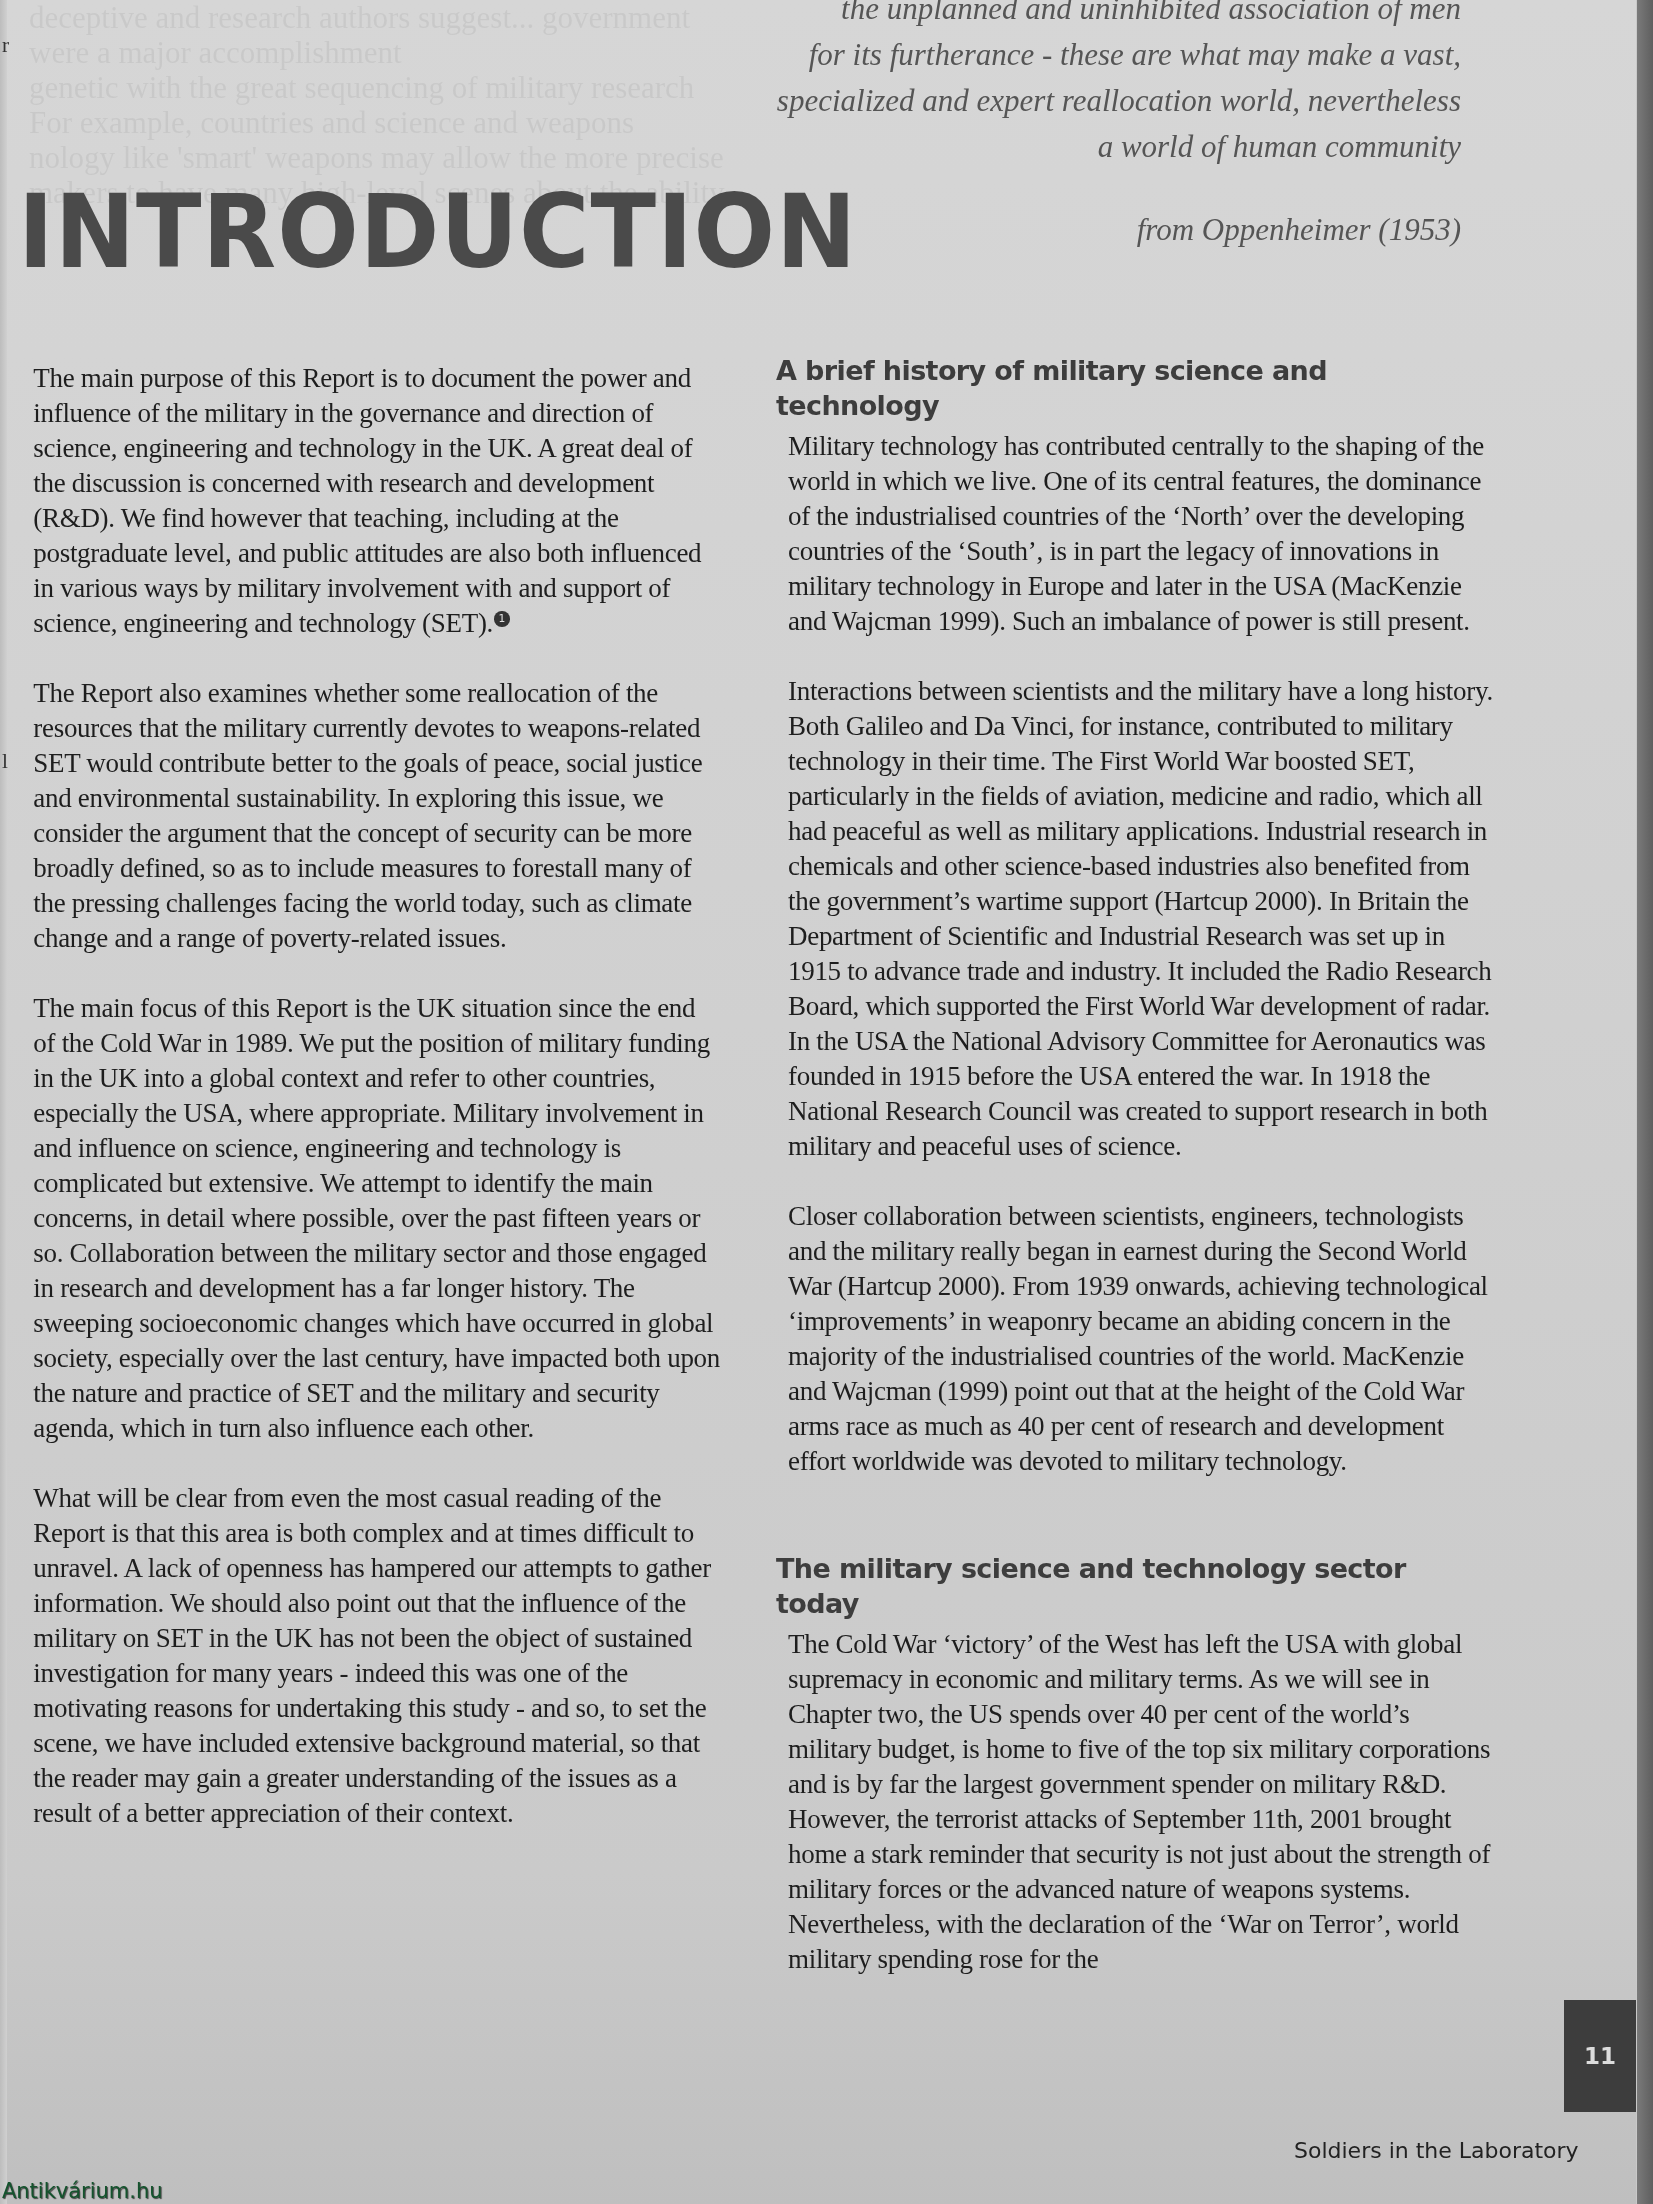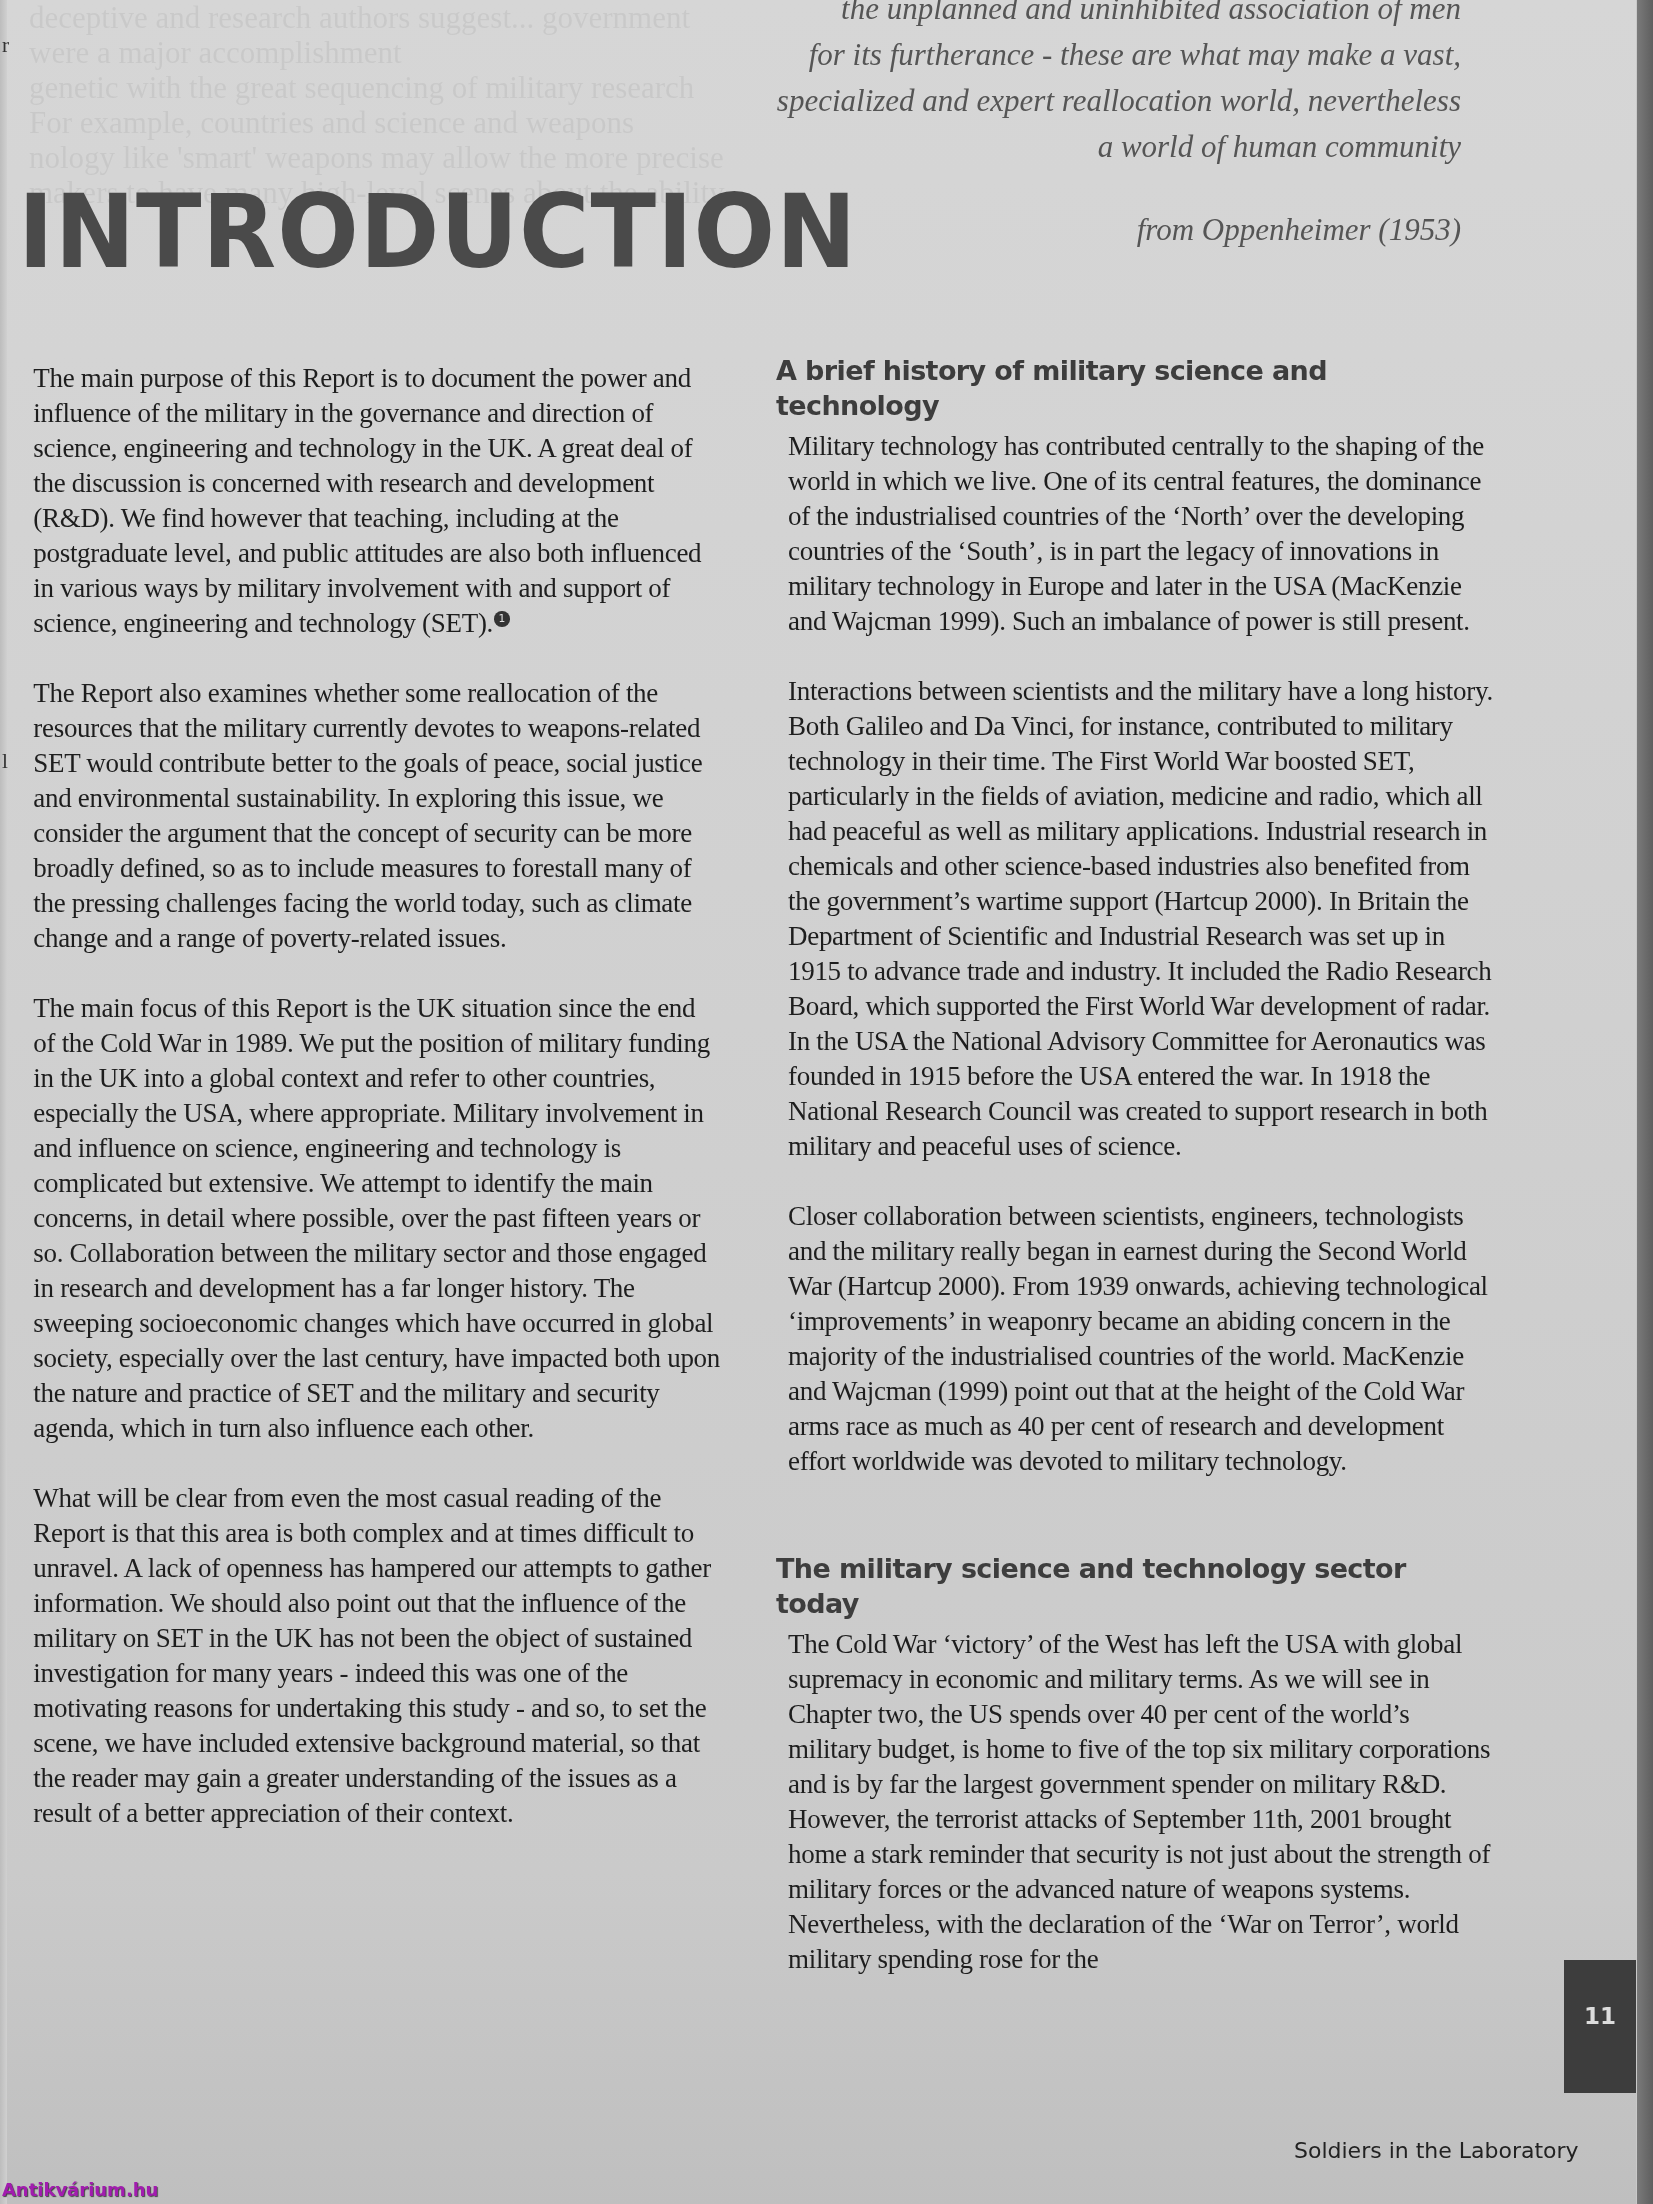--- a/index.html
+++ b/index.html
@@ -61,32 +61,32 @@
     display: inline-block; width: 15.5px; height: 15.5px; border-radius: 50%;
     background: #333; color: #e0e0e0; font-size: 10.7px; line-height: 15.5px;
     text-align: center; vertical-align: super; font-family: "DejaVu Sans", sans-serif;
     margin-left: 1px;
   }
   .footer-title {
     position: absolute; left: 1294px; top: 2138px;
     font-family: "DejaVu Sans", sans-serif; font-size: 22px; color: #222;
   }
   .page-tab {
-    position: absolute; left: 1564px; top: 1960px; width: 72px; height: 133px;
+    position: absolute; left: 1564px; top: 2000px; width: 72px; height: 112px;
     background: #3d3d3d;
   }
   .page-number {
     position: absolute; left: 0; top: 43px; width: 100%; text-align: center;
     font-family: "DejaVu Sans", sans-serif; font-weight: bold;
     font-size: 23px; color: #dcdcdc;
   }
   .watermark {
     position: absolute; left: 1.9px; top: 2179px;
-    font-family: "DejaVu Sans", sans-serif; font-weight: bold;
-    font-size: 18px; color: #a21caf; text-shadow: 1px 1px 1px #444;
+    font-family: "DejaVu Sans", sans-serif; font-weight: normal;
+    font-size: 21px; color: #14532d; text-shadow: 1px 1px 1px #444;
   }
 </style>
 </head>
 <body>
 
 <div class="page">
   <div class="page-edge-left"></div>
   <div class="ghost-text">deceptive and research authors suggest... government were a major accomplishment
 genetic with the great sequencing of military research
 For example, countries and science and weapons

